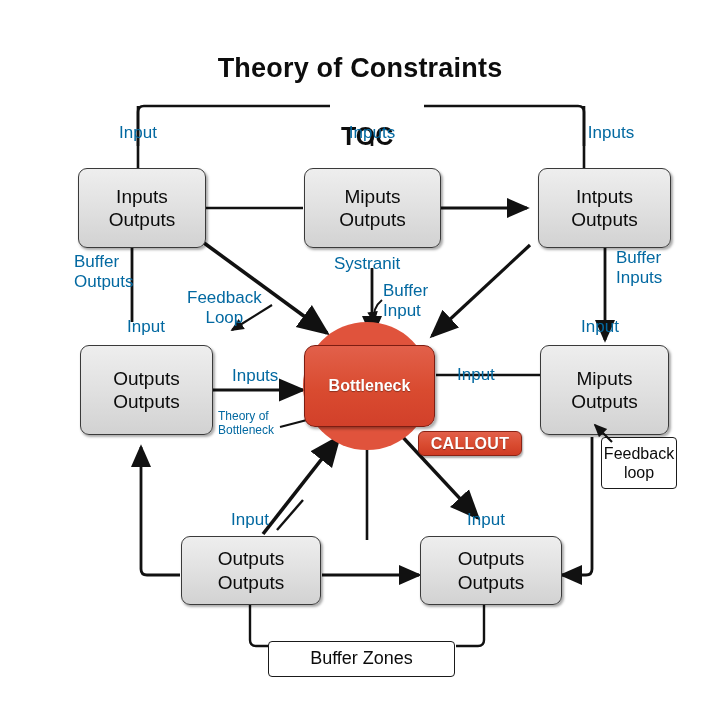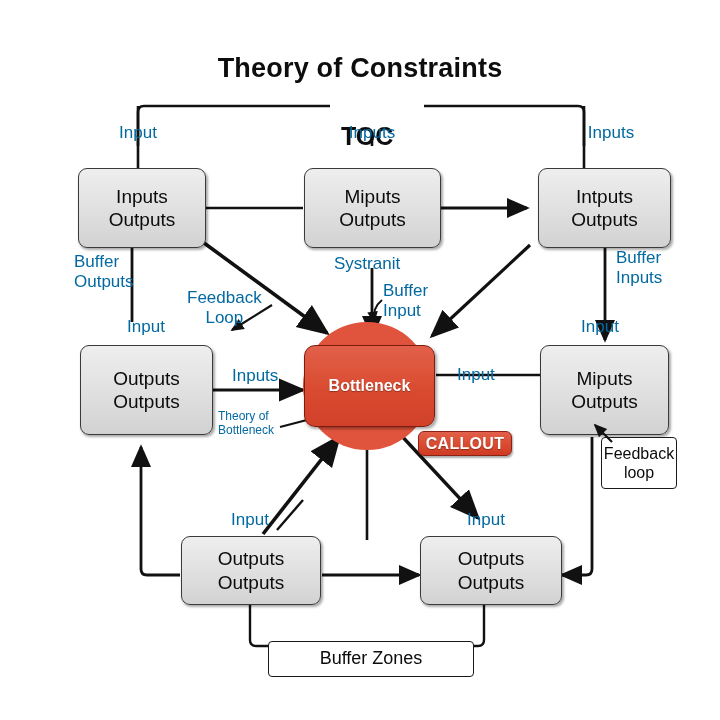--- a/index.html
+++ b/index.html
@@ -192,21 +192,21 @@
   <div class="lbl" style="left:232px;top:366px;">Inputs</div>
   <div class="lbl two small" style="left:218px;top:409px;">
     <span>Theory of</span>
     <span>Bottleneck</span>
   </div>
 
   <div class="blob" style="left:303px;top:322px;width:128px;height:128px;"></div>
   <div class="bottleneck" style="left:304px;top:345px;width:131px;height:82px;">
     <span>Bottleneck</span>
   </div>
-  <div class="callout-badge" style="left:418px;top:431px;width:94px;height:25px;">
+  <div class="callout-badge" style="left:418px;top:431px;width:104px;height:25px;">
     <span>CALLOUT</span>
   </div>
 
   <div class="lbl" style="left:457px;top:365px;">Input</div>
 
   <div class="lbl" style="left:600px;top:337px;transform:translate(-50%,-100%);">Input</div>
   <div class="node" style="left:540px;top:345px;width:129px;height:90px;">
     <span>Miputs</span>
     <span>Outputs</span>
   </div>
@@ -224,17 +224,17 @@
     <span>Outputs</span>
     <span>Outputs</span>
   </div>
 
   <div class="lbl" style="left:486px;top:530px;transform:translate(-50%,-100%);">Input</div>
   <div class="node" style="left:420px;top:536px;width:142px;height:69px;">
     <span>Outputs</span>
     <span>Outputs</span>
   </div>
 
-  <div class="whitebox" style="left:268px;top:641px;width:206px;height:36px;font-size:18px;">
+  <div class="whitebox" style="left:268px;top:641px;width:187px;height:36px;font-size:18px;">
     <span>Buffer Zones</span>
   </div>
 
 </div>
 
 </body></html>

